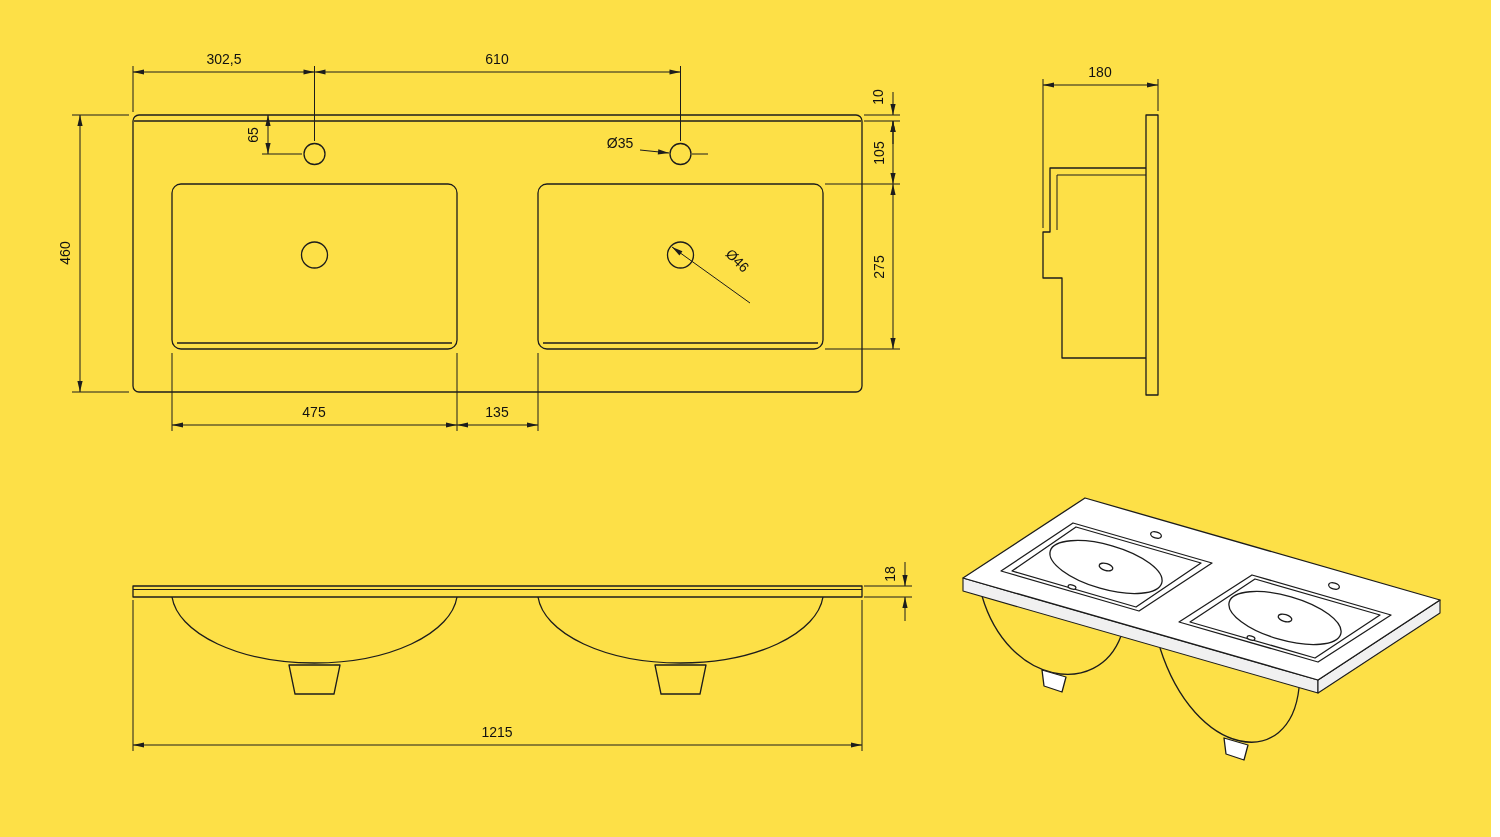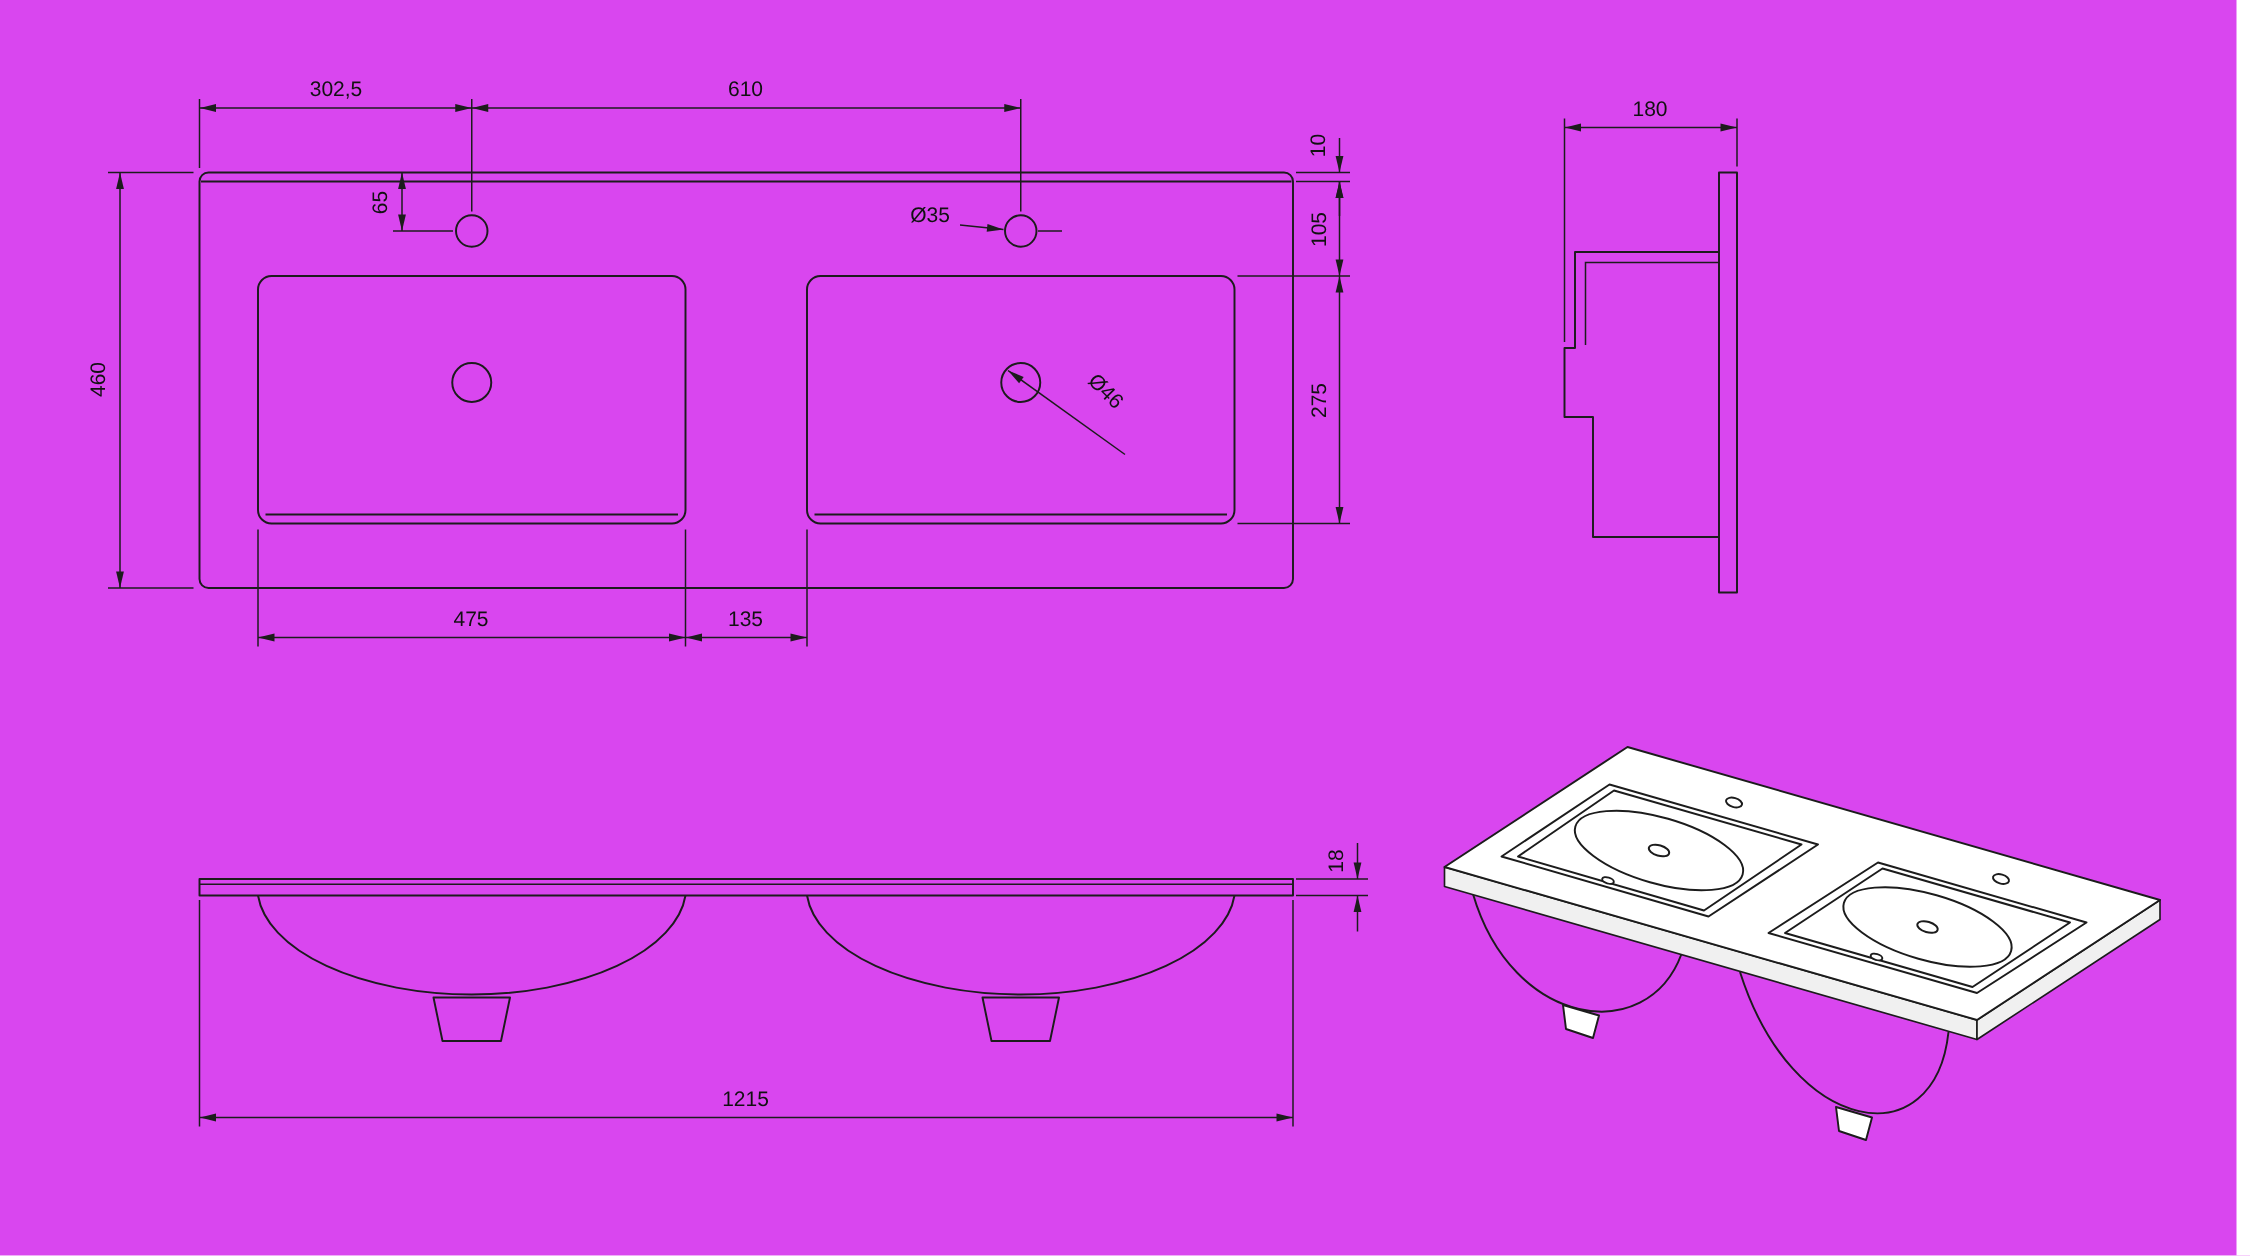--- a/index.html
+++ b/index.html
@@ -1,16 +1,16 @@
 <!DOCTYPE html>
 <html><head>
 <meta charset="utf-8">
 <style>
   html,body{margin:0;padding:0;background:#fff;}
-  .canvas{width:1491px;height:837px;background:#d946ef;position:relative;overflow:hidden;}
+  .canvas{width:1491px;height:837px;background:#fde047;position:relative;overflow:hidden;}
   svg{display:block;}
   .s  {stroke:#1c1c1c;stroke-width:1.3;fill:none;stroke-linejoin:round;}
   .sf {stroke:#1c1c1c;stroke-width:1.3;fill:#ffffff;stroke-linejoin:round;}
   .sg {stroke:#1c1c1c;stroke-width:1.1;fill:#f0f0f0;stroke-linejoin:round;}
   .d  {stroke:#1c1c1c;stroke-width:1;fill:none;}
   .t  {font-family:"Liberation Sans",sans-serif;font-size:14px;fill:#111;text-anchor:middle;}
 </style>
 </head>
 <body>
 

